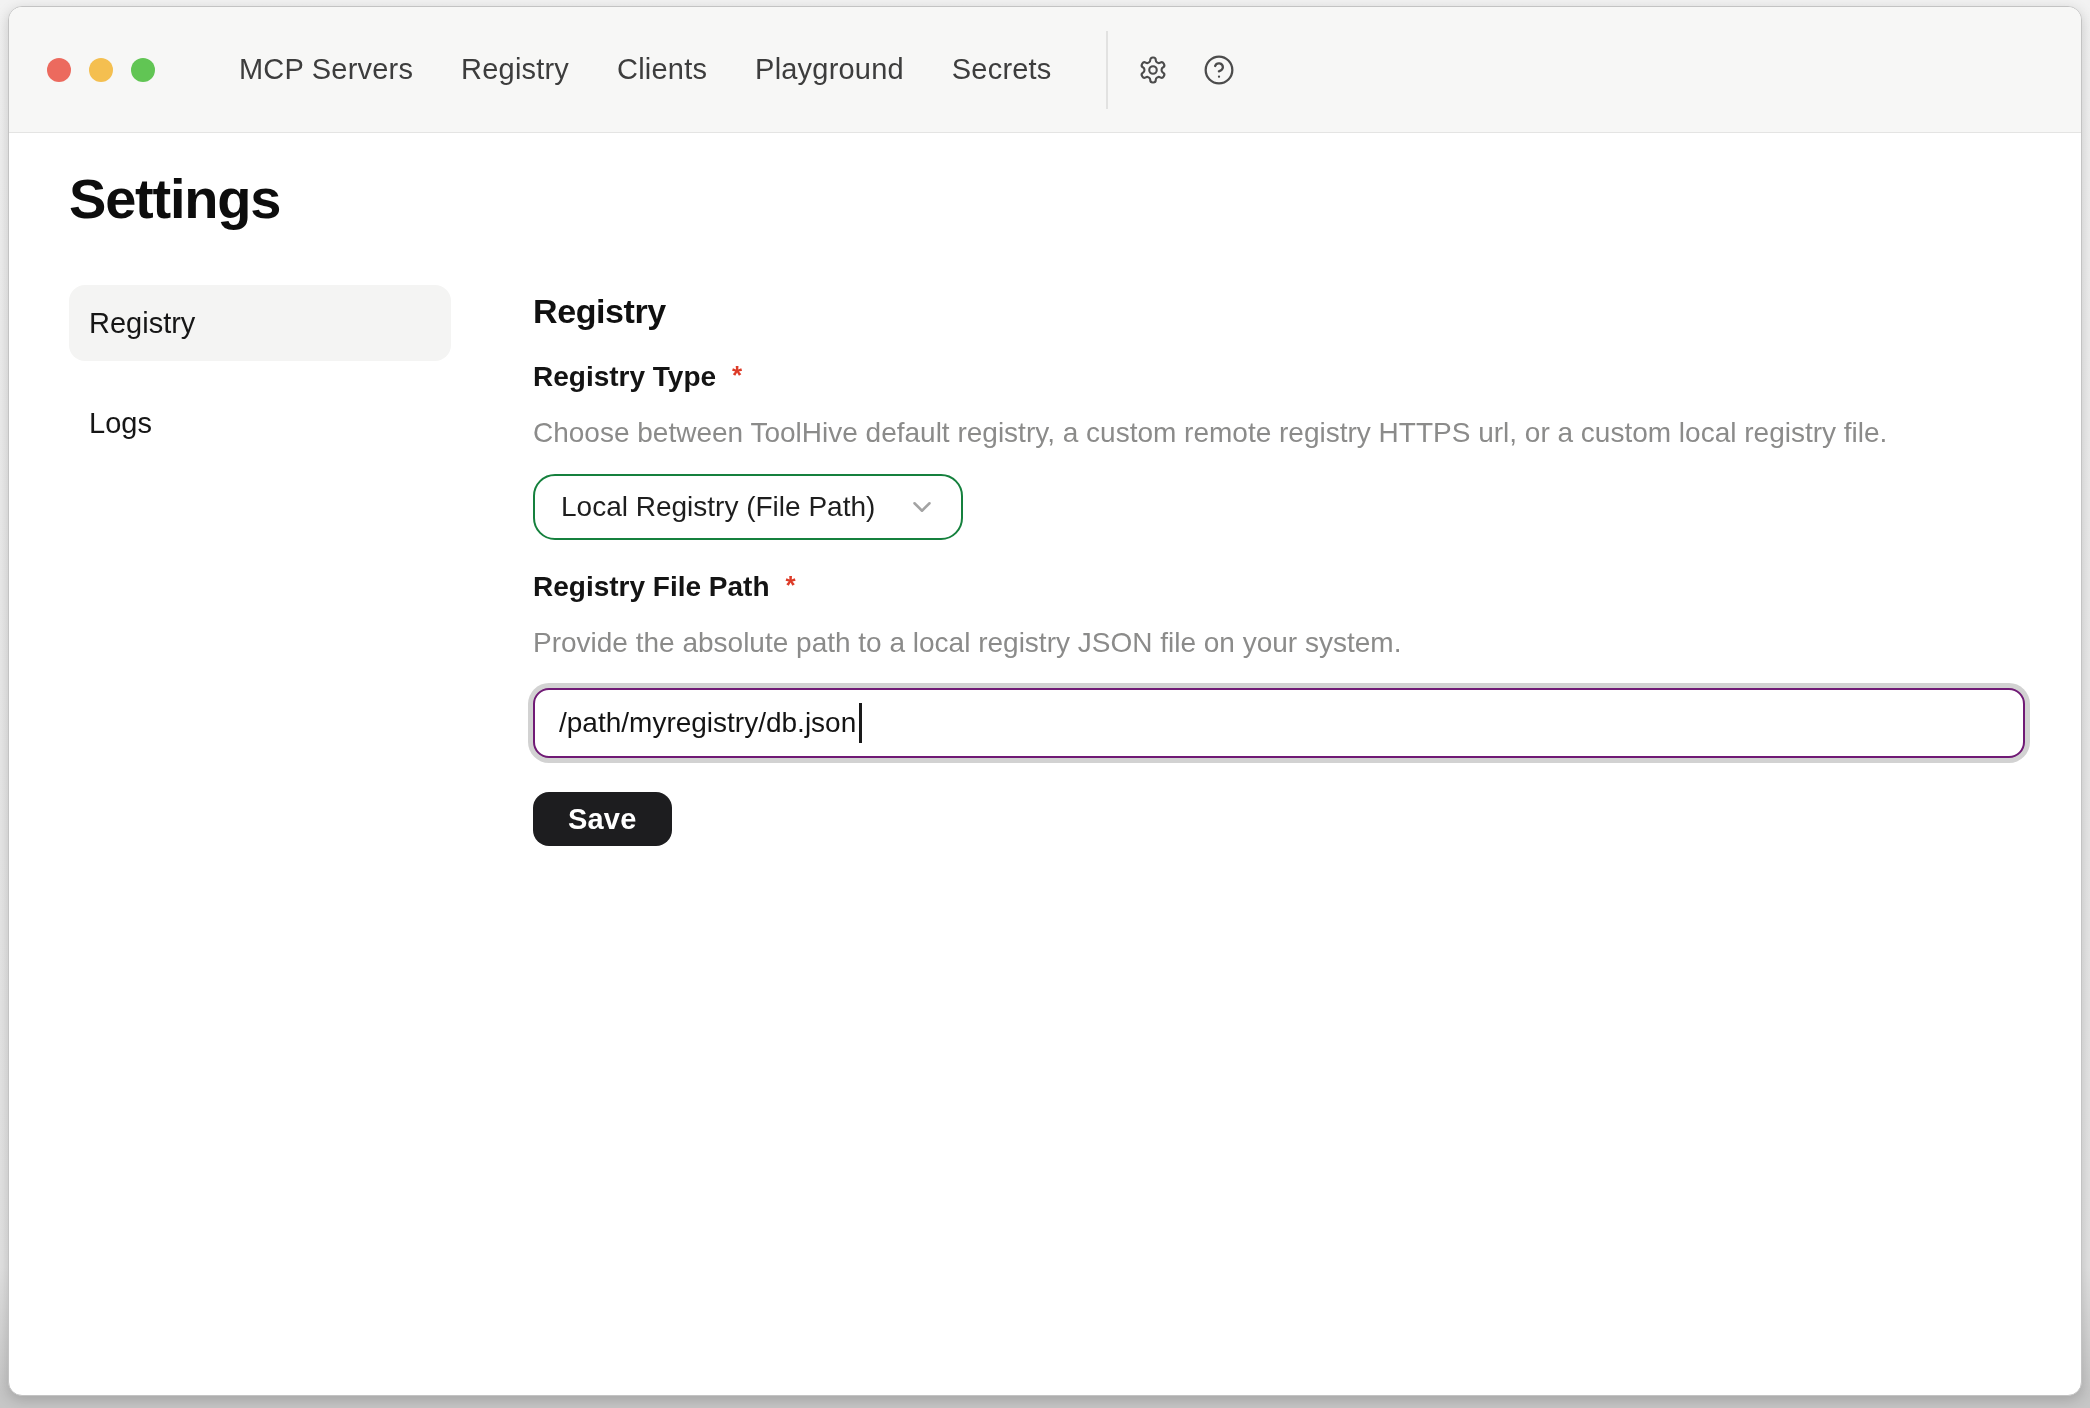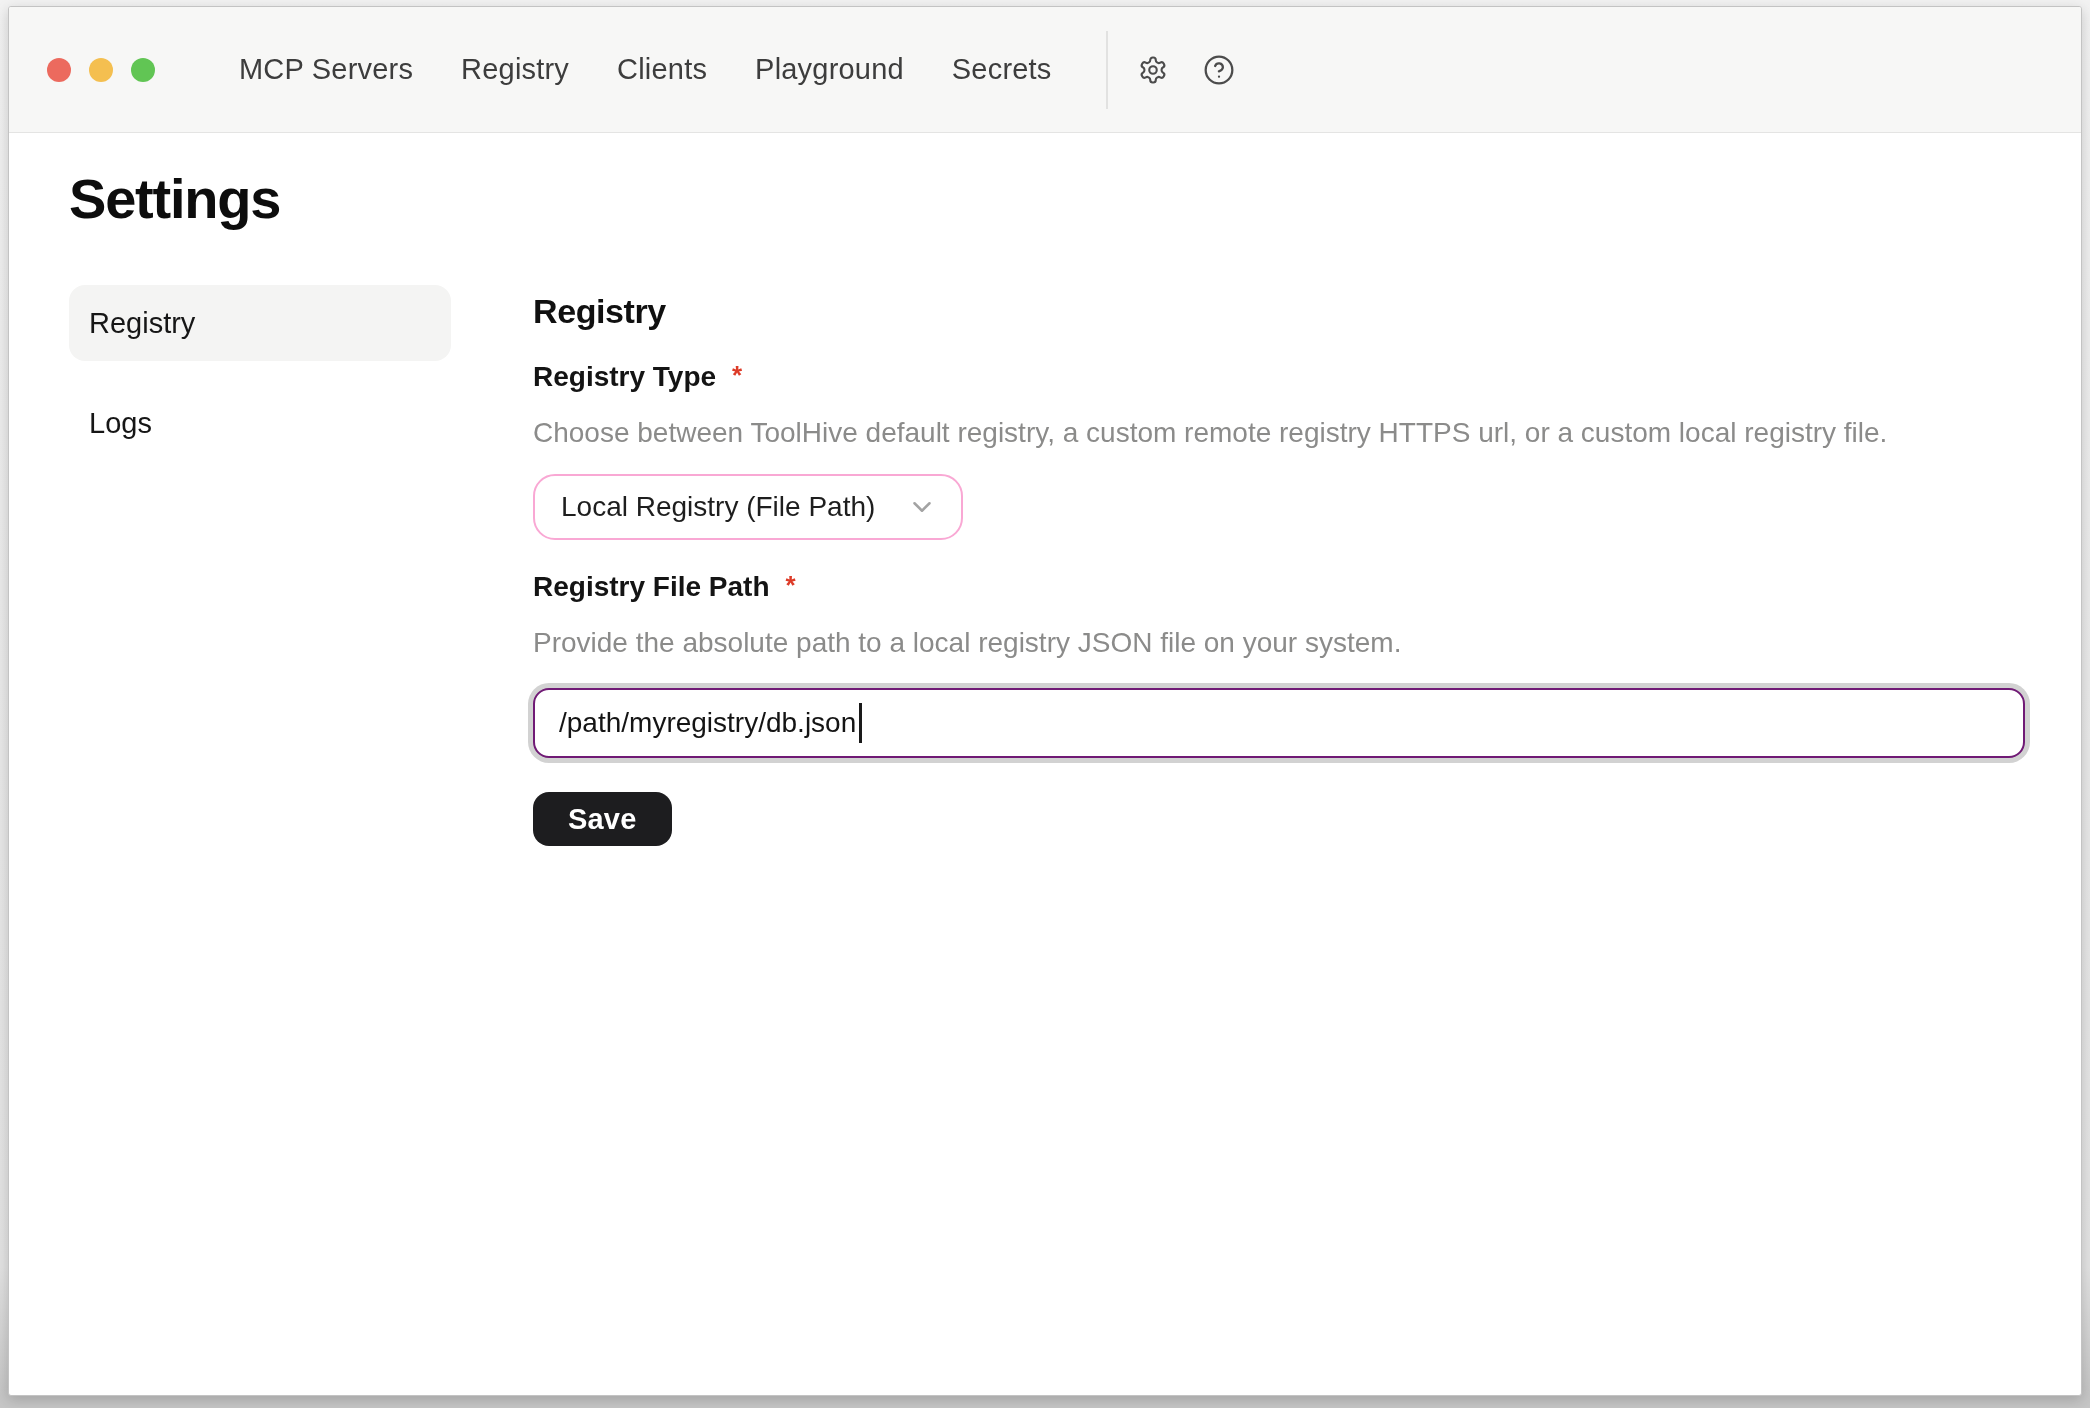--- a/index.html
+++ b/index.html
@@ -8,21 +8,21 @@
     font-family: "Liberation Sans", "DejaVu Sans", sans-serif;
     background: linear-gradient(180deg, #f2f2f2 0%, #e3e3e3 90%, #c6c6c6 99%);
     position: relative;
     overflow: hidden;
   }
   .window {
     position: absolute; left: 8px; top: 6px;
     width: 2074px; height: 1390px;
     background: #ffffff;
     border: 1px solid #c3c3c3;
-    border-radius: 3px;
+    border-radius: 14px;
     overflow: hidden;
     box-shadow: 0 4px 14px rgba(0,0,0,0.18);
   }
   
   .topbar {
     height: 126px;
     background: #f7f7f6;
     border-bottom: 1px solid #e4e4e3;
     display: flex;
     align-items: center;
@@ -74,21 +74,21 @@
     font-size: 26px; font-weight: 700; color: var(--required_asterisk, #dd3b28);
     margin-left: 16px; position: relative; top: 2px;
   }
   .field-desc { font-size: 28px; color: #8b8b8a; margin-top: 17px; line-height: 1.4; }
   .select {
     margin-top: 22px;
     height: 66px; width: 430px;
     display: flex; align-items: center; justify-content: space-between;
     padding: 0 24px 0 26px;
     background: #ffffff;
-    border: 2px solid #f9a8d4; border-radius: 22px;
+    border: 2px solid #15803d; border-radius: 22px;
     font-size: 28px; color: #1e1e1e; cursor: pointer;
     font-family: inherit;
   }
   .select svg { stroke: #a3a3a3; flex: 0 0 auto; margin-left: 14px; }
   .textinput {
     margin-top: 26px;
     height: 70px; width: 1492px; max-width: 100%;
     display: flex; align-items: center;
     padding: 0 24px;
     background: #ffffff;

